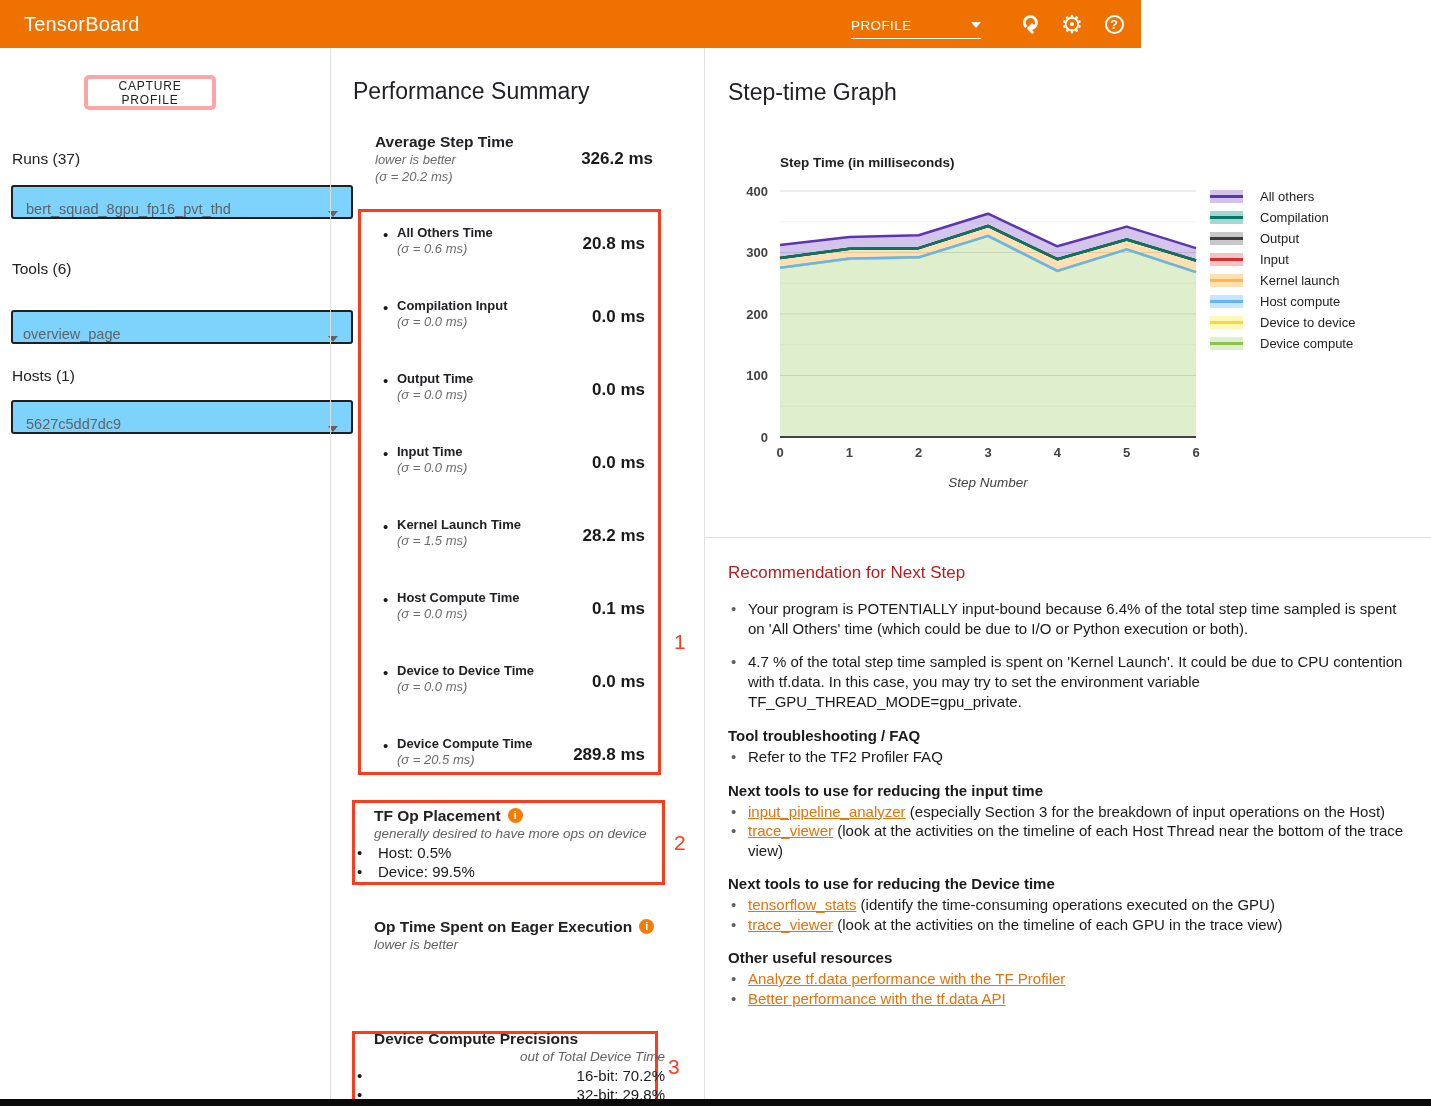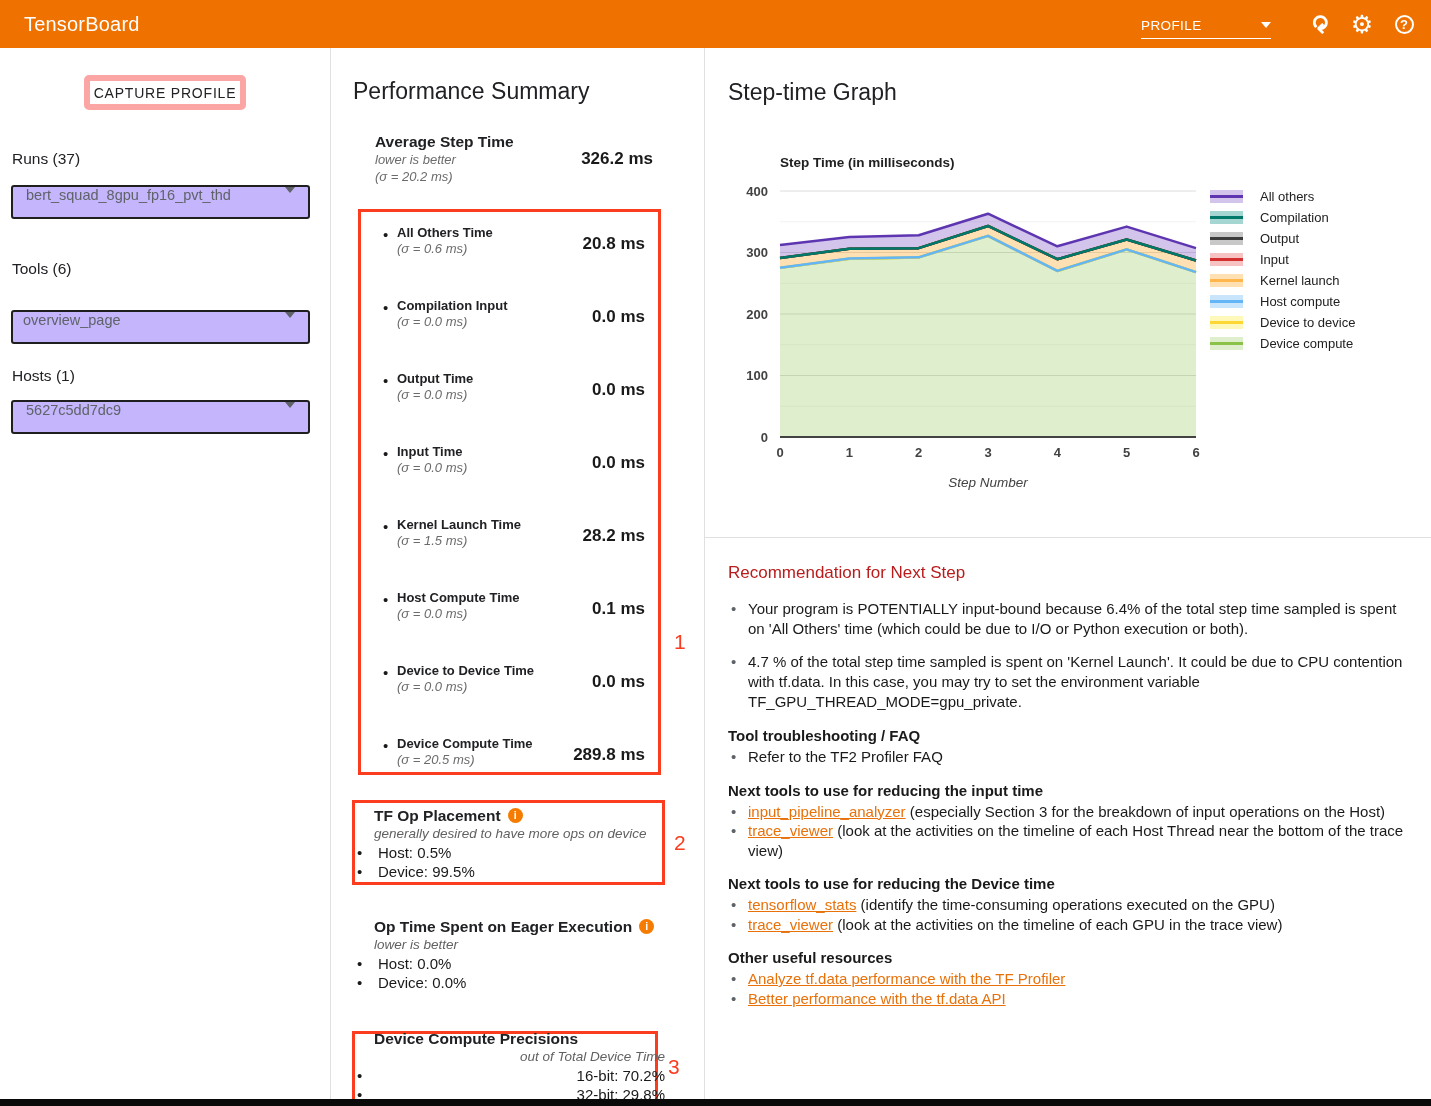--- a/index.html
+++ b/index.html
@@ -3,51 +3,51 @@
 <meta charset="utf-8">
 <style>
   * { margin:0; padding:0; box-sizing:border-box; }
   html,body { background:#fff; }
   #app {
     position:relative; width:1431px; height:1106px; overflow:hidden;
     background:#fff; font-family:"Liberation Sans", sans-serif; color:#202124;
   }
   
   .appbar {
-    position:absolute; left:0; top:0; width:1431px; height:48px;
+    position:absolute; left:0; top:0; width:1141px; height:48px;
     background:#ef7100; color:#fff; display:flex; align-items:center;
   }
   .brand { margin-left:24px; font-size:20px; font-weight:500; letter-spacing:.2px; }
   .appbar-right { position:absolute; right:14px; top:0; height:48px; display:flex; align-items:center; }
   .mode-select {
     width:130px; margin-right:20px; padding-bottom:5px; margin-top:8px;
     border-bottom:1px solid #fff; display:flex; align-items:center; justify-content:space-between;
     font-size:13.5px; font-weight:500; letter-spacing:.4px; cursor:pointer;
   }
   .caret-down-white { width:0; height:0; border-left:5px solid transparent; border-right:5px solid transparent; border-top:6px solid #fff; }
   .appbar-icon { margin-left:16px; cursor:pointer; display:flex; align-items:center; justify-content:center; width:26px; height:26px; }
   .refresh-glyph { font-size:23px; font-weight:700; transform:rotate(90deg); }
   .gear-glyph { font-size:25px; }
   .help-circle { width:19px; height:19px; border:2px solid #fff; border-radius:50%; font-size:13px; font-weight:700; display:flex; align-items:center; justify-content:center; }
   
   .vline { position:absolute; top:48px; bottom:0; width:1px; background:#e0e0e0; }
   .hline-right { position:absolute; left:705px; right:0; top:537px; height:1px; background:#e0e0e0; }
   .bottom-bar { position:absolute; left:0; top:1099px; width:1431px; height:7px; background:#0a0a0a; }
   
   .capture-btn {
-    position:absolute; left:84px; top:75px; width:162px; height:35px;
-    background:#fff; border:6px solid #fca5a5; border-radius:5px;
-    font-family:"Liberation Sans",sans-serif; font-size:14px; font-weight:500; letter-spacing:.8px;
+    position:absolute; left:84px; top:75px; width:132px; height:35px;
+    background:#fff; border:4px solid #fca5a5; border-radius:5px;
+    font-family:"Liberation Sans",sans-serif; font-size:12px; font-weight:500; letter-spacing:.8px;
     color:#202124; cursor:pointer;
   }
   .field-label { position:absolute; left:12px; font-size:15.5px; font-weight:500; color:#202124; }
   .select-box {
-    position:absolute; left:11px; width:299px; height:34px;
-    border:2px solid #1f1f1f; border-radius:3px; background:#c4b5fd;
-    display:flex; align-items:flex-start; padding:0 13px; cursor:pointer;
+    position:absolute; left:11px; width:342px; height:34px;
+    border:2px solid #1f1f1f; border-radius:3px; background:#7dd3fc;
+    display:flex; align-items:flex-end; padding:0 13px; cursor:pointer;
   }
   .select-box .val { flex:1; font-size:14.5px; color:#5f6368; white-space:nowrap; overflow:hidden; }
   .caret-down-gray { width:0; height:0; border-left:5px solid transparent; border-right:5px solid transparent; border-top:6px solid #5f6368; }
   
   .col-title { position:absolute; font-size:23px; font-weight:400; color:#202124; }
   .avg-row { position:absolute; left:375px; top:133px; width:278px; }
   .avg-row .nm { font-size:15.5px; font-weight:700; }
   .sub-it { font-size:13px; font-style:italic; color:#6b6b6b; line-height:17px; }
   .avg-row .mval { top:16px; }
   .mval { position:absolute; right:0; font-size:17px; font-weight:700; color:#1a1a1a; }
@@ -207,24 +207,20 @@
         <li>Device: 99.5%</li>
       </ul>
     </div>
 
     <div class="sblock" style="top:917px;">
       <h3>
           <span>Op Time Spent on Eager Execution</span>
           <span class="info-icon">i</span>
         </h3>
       <div class="subtitle">lower is better</div>
-      <ul>
-        <li>Host: 0.0%</li>
-        <li>Device: 0.0%</li>
-      </ul>
     </div>
 
     <div class="red-box" style="left:352px; top:1031px; width:306px; height:80px;"></div>
     <span class="annot" style="left:668px; top:1055px;">3</span>
     <div class="sblock" style="top:1029px;text-align:right;">
       <h3>
           <span>Device Compute Precisions</span>
         </h3>
       <div class="subtitle">out of Total Device Time</div>
       <ul>

